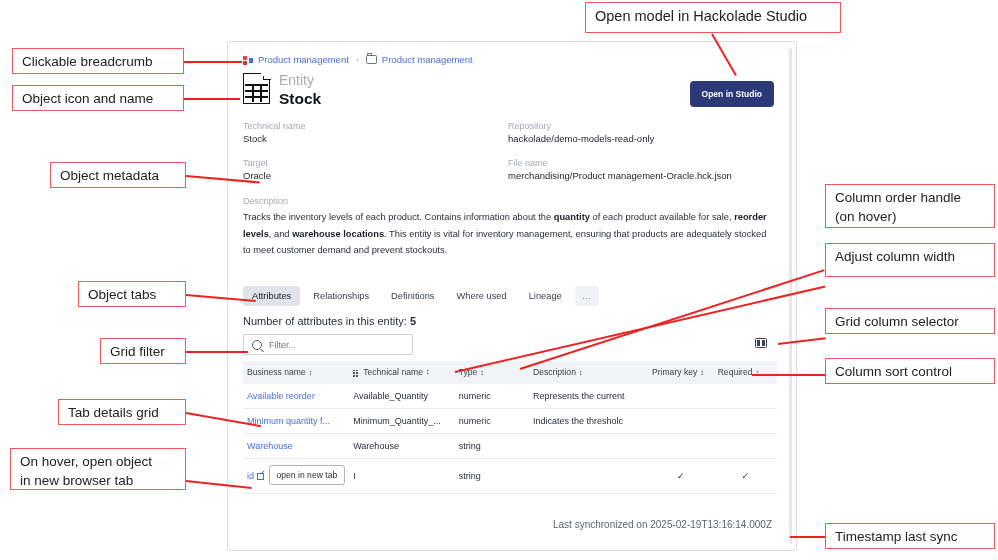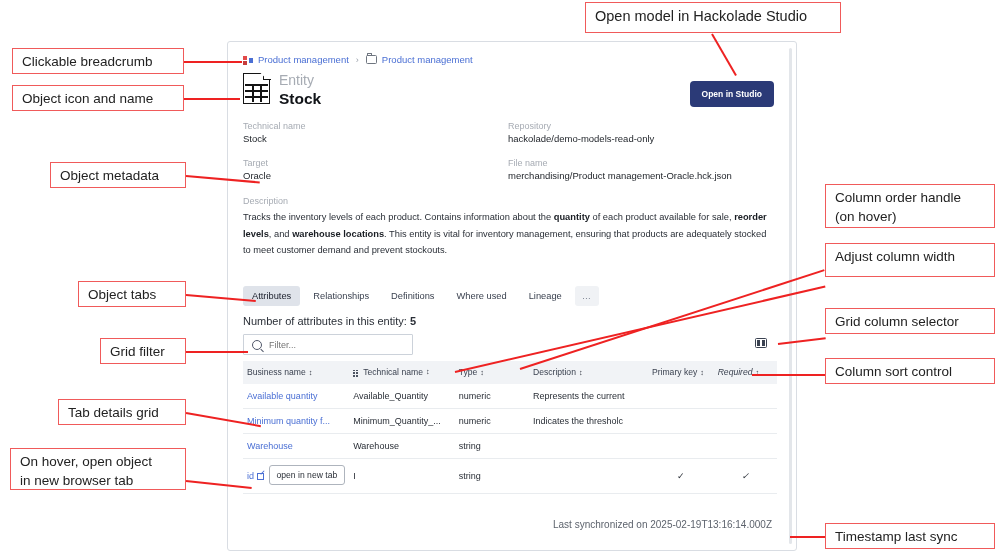--- a/index.html
+++ b/index.html
@@ -374,21 +374,21 @@
     vertical-align: middle;
     white-space: nowrap;
   }
   .biz-link { color: #4a6fd4; cursor: pointer; }
   .c-check { text-align: center; font-size: 11px; color: #23272e; }
   .col-biz { width: 96px; }
   .col-tech { width: 106px; }
   .col-type { width: 76px; }
   .col-desc { width: 120px; }
   .col-pk { width: 66px; text-align: center; }
-  .col-req { width: 64px; text-align: center; font-style: italic; }
+  .col-req { width: 64px; text-align: center; }
 
   .newtab-ico {
     display: inline-block;
     width: 6.5px; height: 6.5px;
     border: 1.1px solid #4a6fd4;
     box-sizing: border-box;
     position: relative;
     margin-left: 3px;
     top: 1px;
   }
@@ -549,21 +549,21 @@
           <th class="col-req">
             <span class="th-inner">
               <span>Required</span>
               <span class="sort-ico">↕</span>
             </span>
           </th>
         </tr>
       </thead>
       <tbody id="grid-body">
           <tr>
-            <td class="col-biz"><span class="biz-link">Available quantity</span></td>
+            <td class="col-biz"><span class="biz-link">Available reorder</span></td>
             <td class="col-tech">Available_Quantity</td>
             <td class="col-type">numeric</td>
             <td class="col-desc">Represents the current</td>
             <td class="col-pk c-check"></td>
             <td class="col-req c-check"></td>
           </tr>
           <tr>
             <td class="col-biz"><span class="biz-link">Minimum quantity f...</span></td>
             <td class="col-tech">Minimum_Quantity_...</td>
             <td class="col-type">numeric</td>

